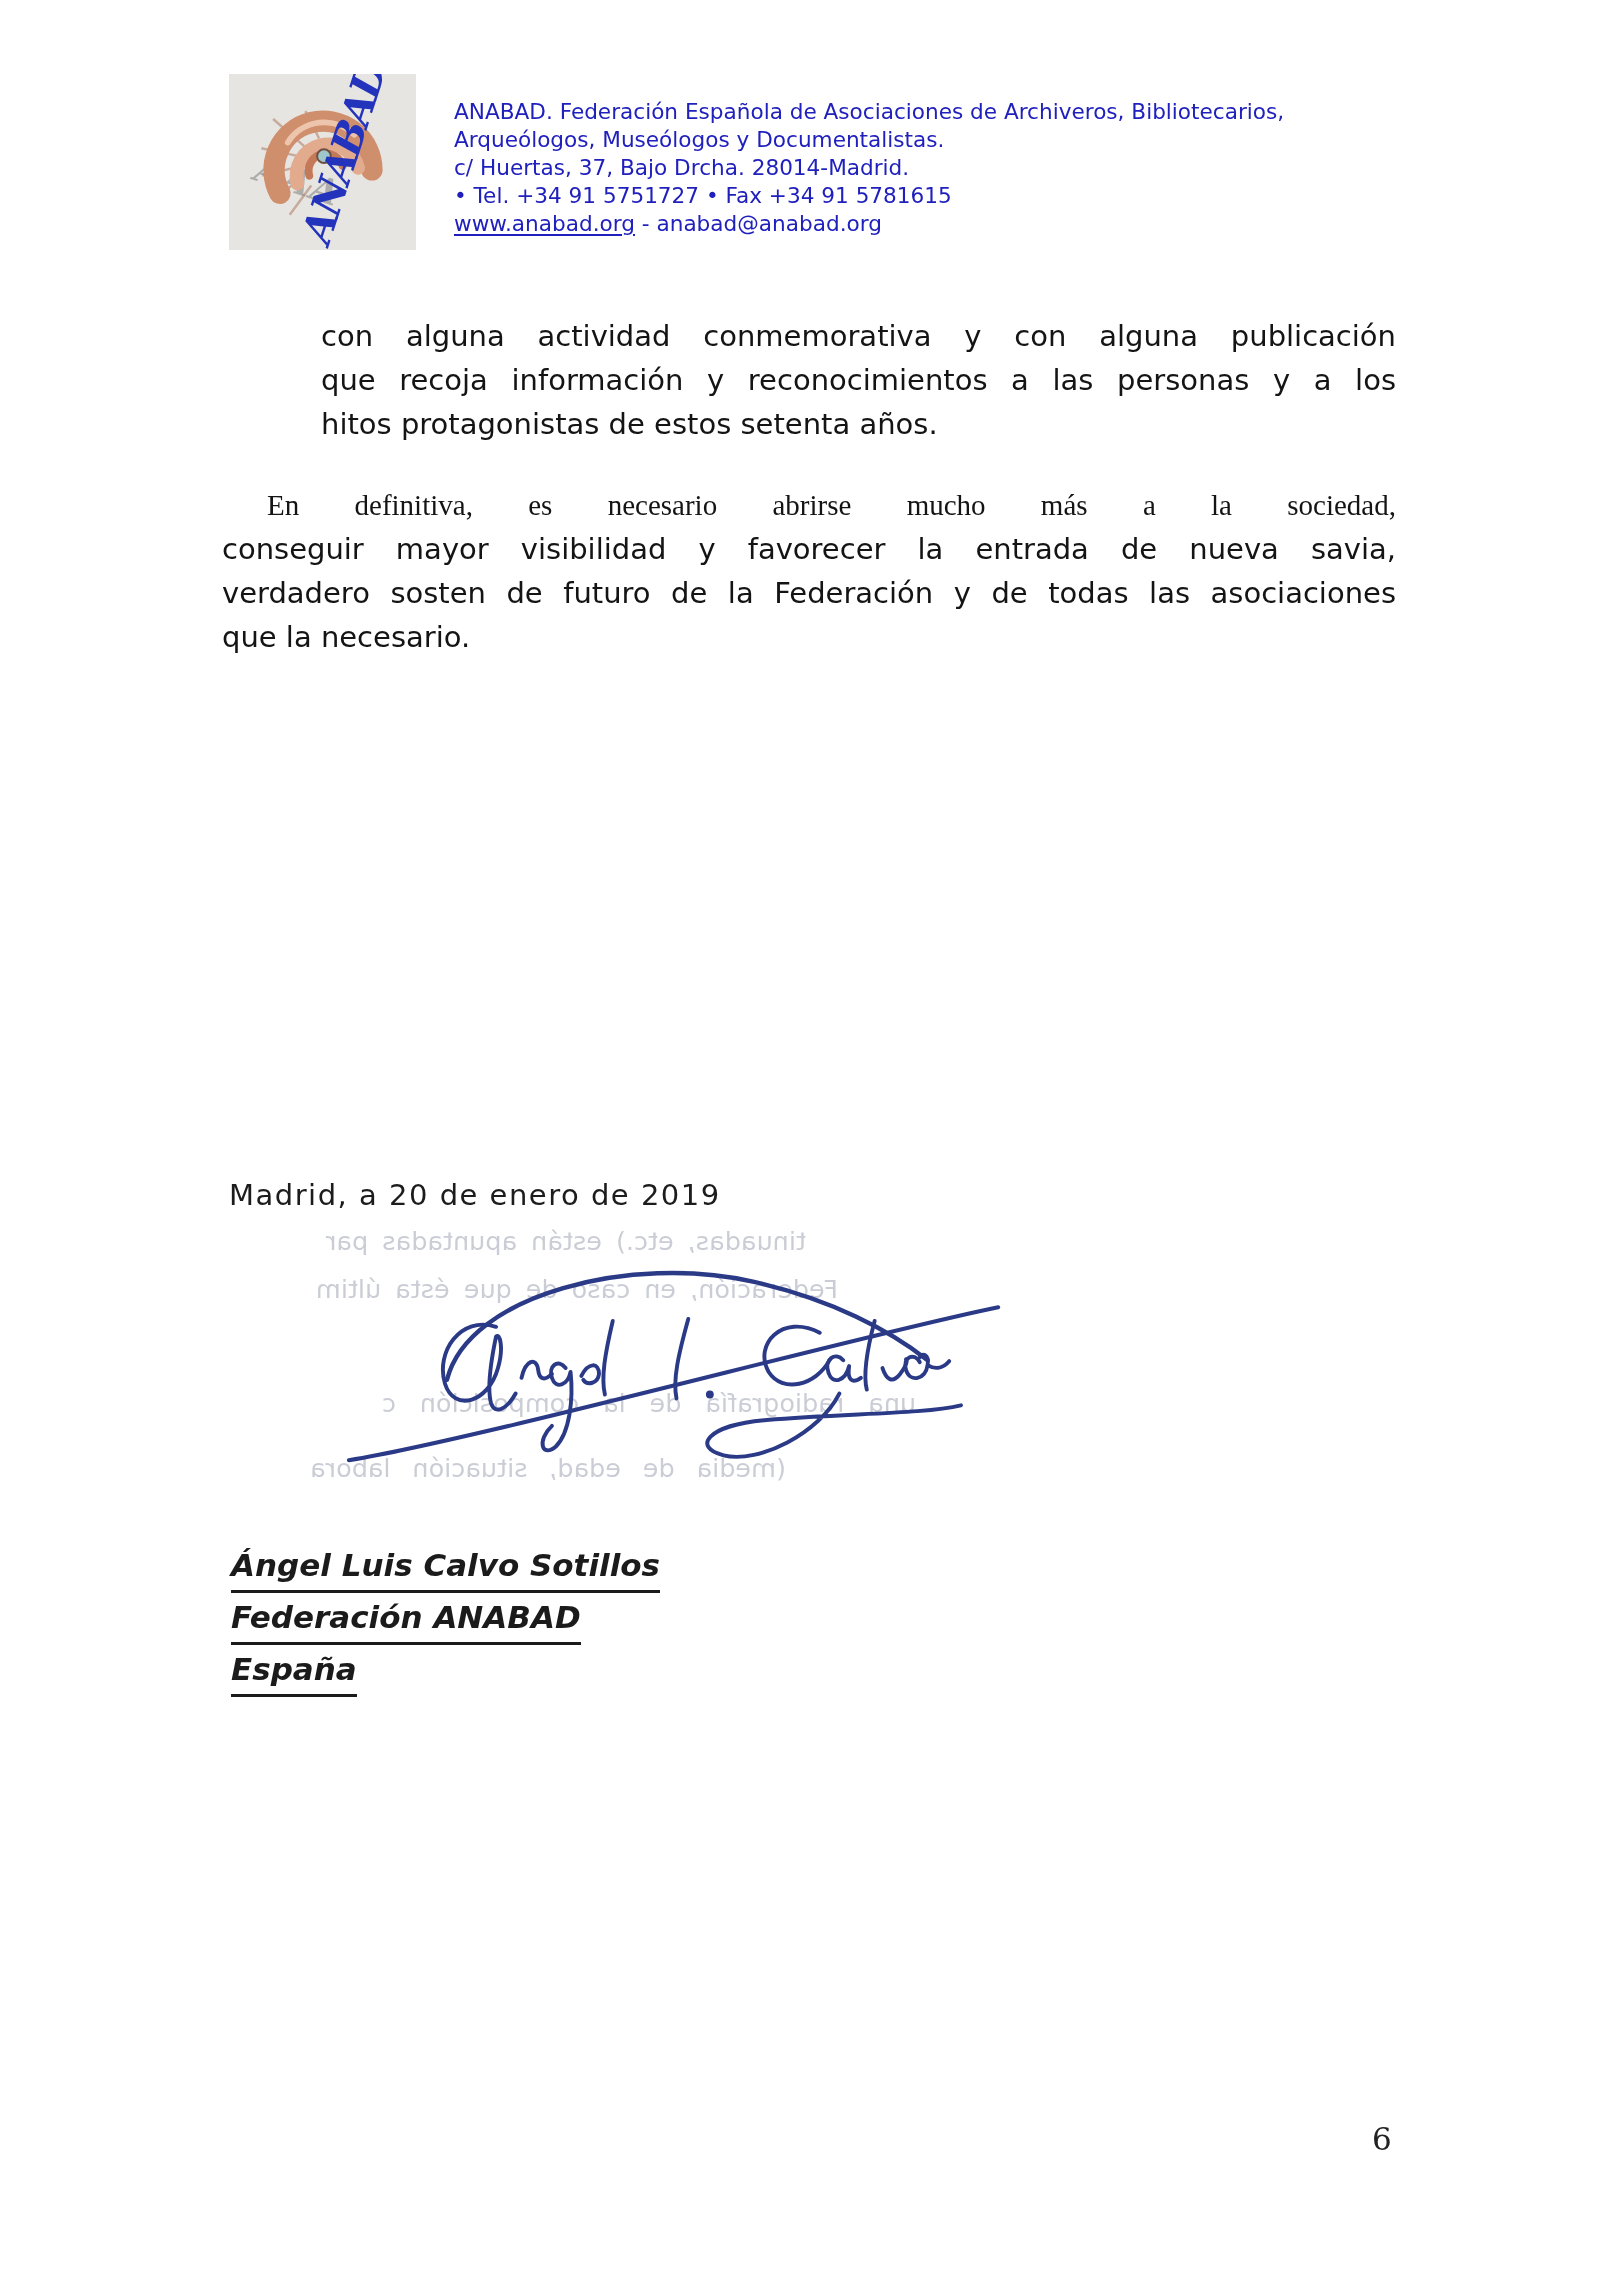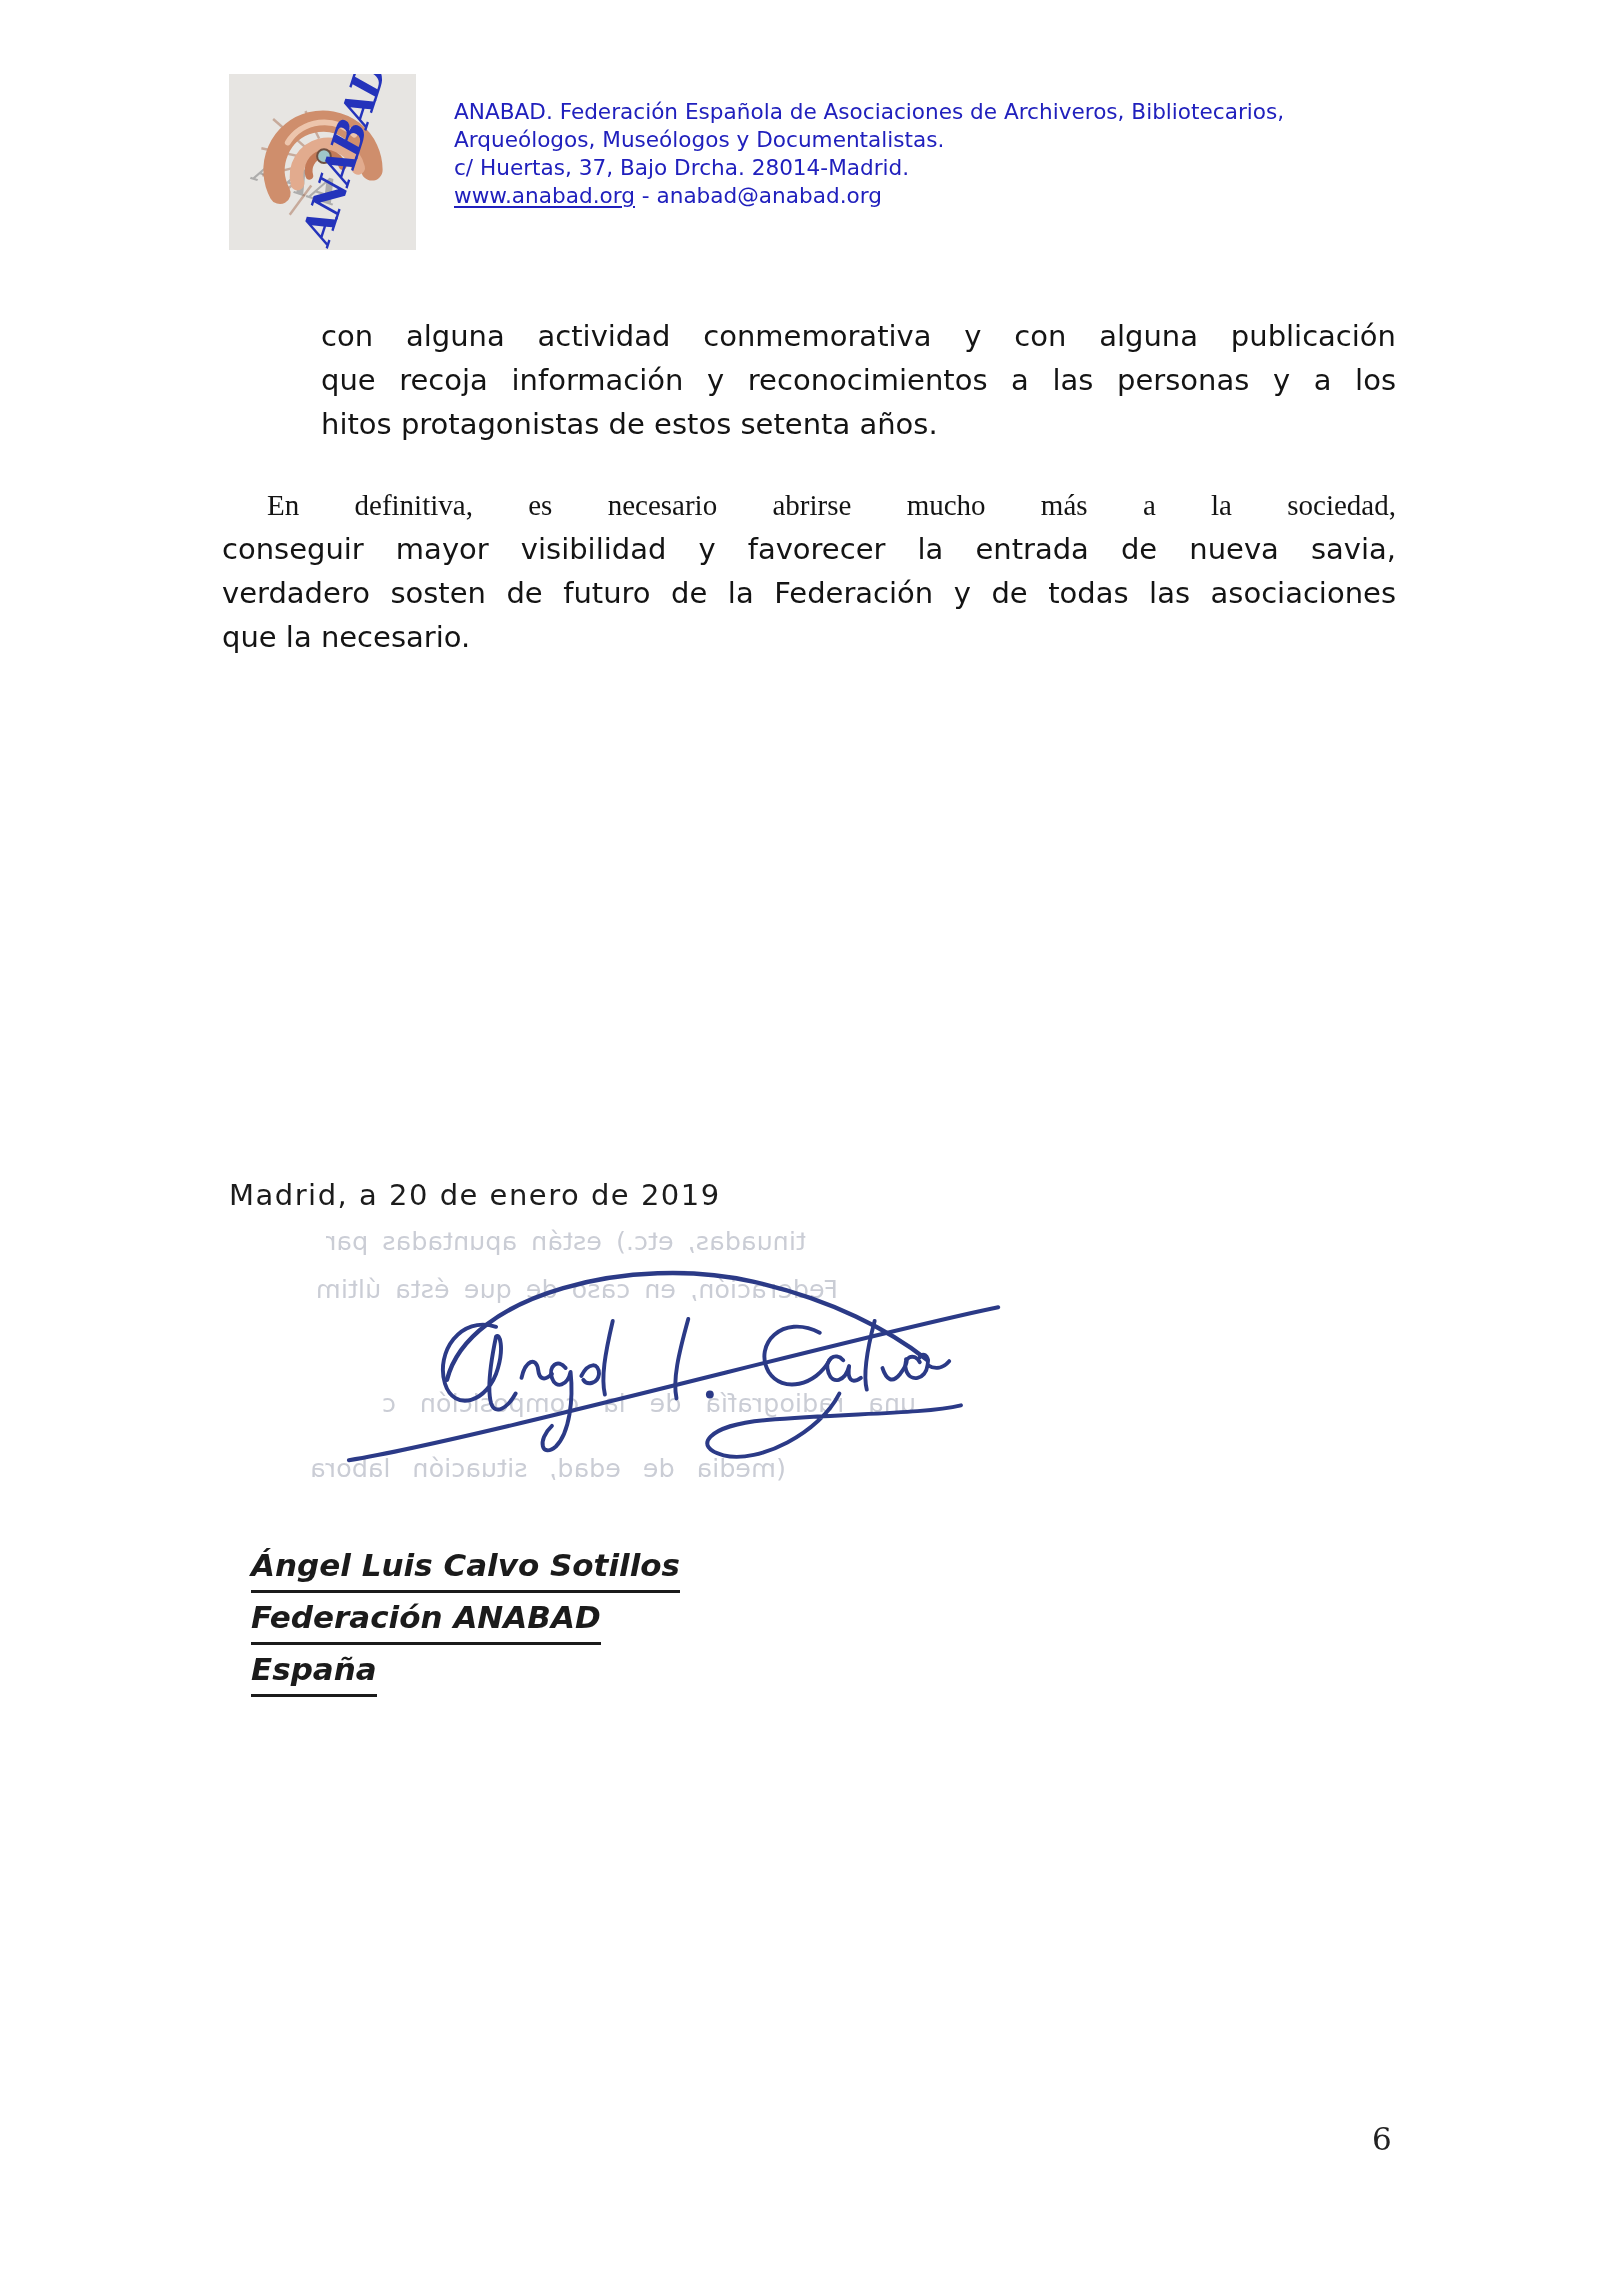--- a/index.html
+++ b/index.html
@@ -28,21 +28,21 @@
          white-space:nowrap;filter:blur(0.6px);}
   .g1{left:326px;top:1226px;word-spacing:5.9px;}
   .g2{left:316px;top:1274px;word-spacing:5.9px;}
   .g3{left:382px;top:1388px;word-spacing:15.7px;}
   .g4{left:310px;top:1453px;word-spacing:13.7px;}
 
   .sig-svg{position:absolute;left:343px;top:1266px;width:667px;height:208px;}
 
   
   .sign-block{position:absolute;left:231px;top:1541px;font-size:31px;font-weight:bold;
-              font-style:italic;line-height:48px;color:#1b1b1b;margin-left:20px;}
+              font-style:italic;line-height:48px;color:#1b1b1b;}
   .sign-line span{display:inline-block;border-bottom:3.9px solid #1b1b1b;padding-bottom:1px;white-space:nowrap;}
 
   .page-num{position:absolute;left:1372px;top:2121px;font-family:"DejaVu Serif",serif;
             font-size:31px;color:#222222;}
 </style>
 </head>
 <body>
 
 <div class="page">
 
@@ -70,20 +70,21 @@
       <circle cx="97" cy="84" r="7" fill="#9fc6ca" stroke="#6e4f41" stroke-width="2"></circle>
 
       <text transform="translate(102,176) rotate(-72)" font-family="DejaVu Serif, serif" font-size="42" font-weight="bold" font-style="italic" fill="#2433bb" letter-spacing="-3">ANABAD</text>
     </svg>
   </div>
 
   <div class="header-text">
     <div class="header-line">ANABAD. Federación Española de Asociaciones de Archiveros, Bibliotecarios,</div>
     <div class="header-line">Arqueólogos, Museólogos y Documentalistas.</div>
     <div class="header-line">c/ Huertas, 37, Bajo Drcha. 28014-Madrid.</div>
+    <div class="header-line">• Tel. +34 91 5751727 • Fax +34 91 5781615</div>
     <div class="header-line"><span class="website">www.anabad.org</span><span> - anabad@anabad.org</span></div>
   </div>
 
   <div class="para para1">
     <div class="jline">con alguna actividad conmemorativa y con alguna publicación</div>
     <div class="jline">que recoja información y reconocimientos a las personas y a los</div>
     <div class="jlast">hitos protagonistas de estos setenta años.</div>
   </div>
 
   <div class="para para2">

